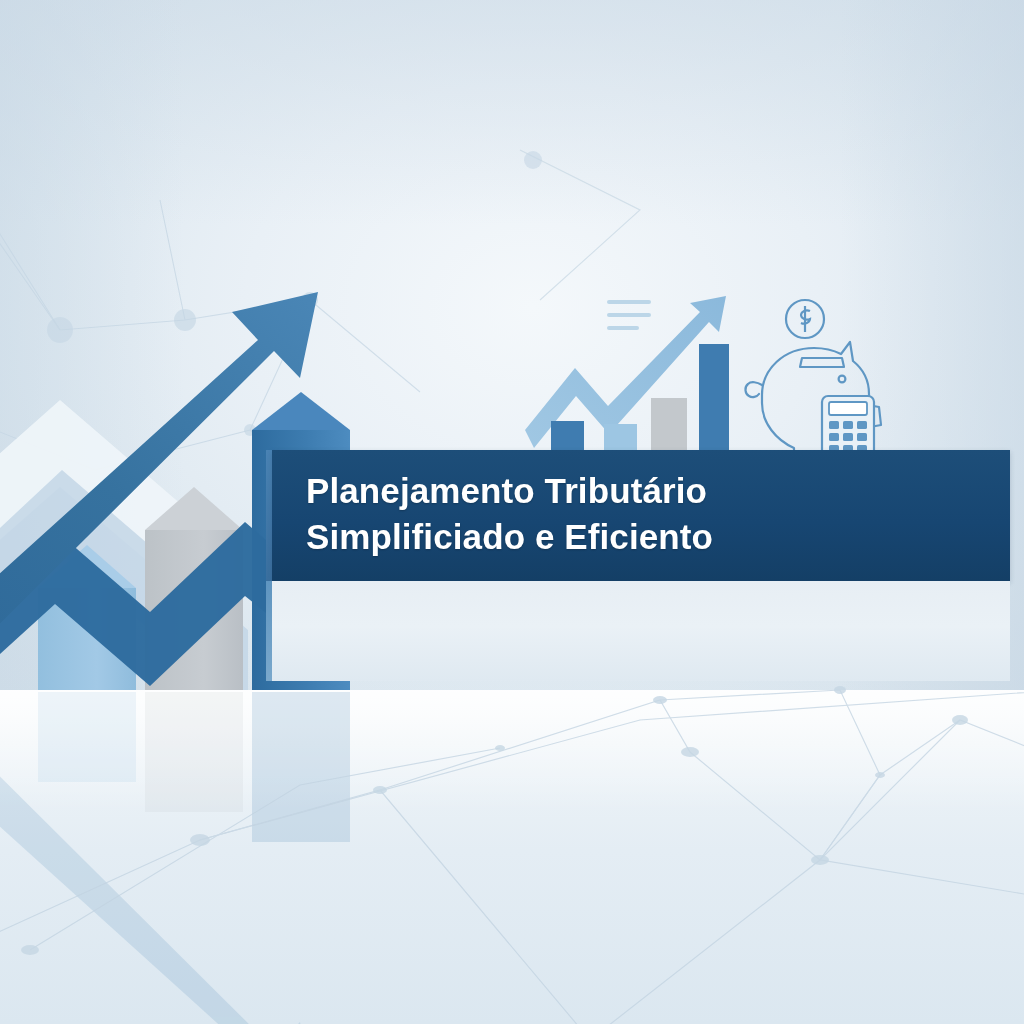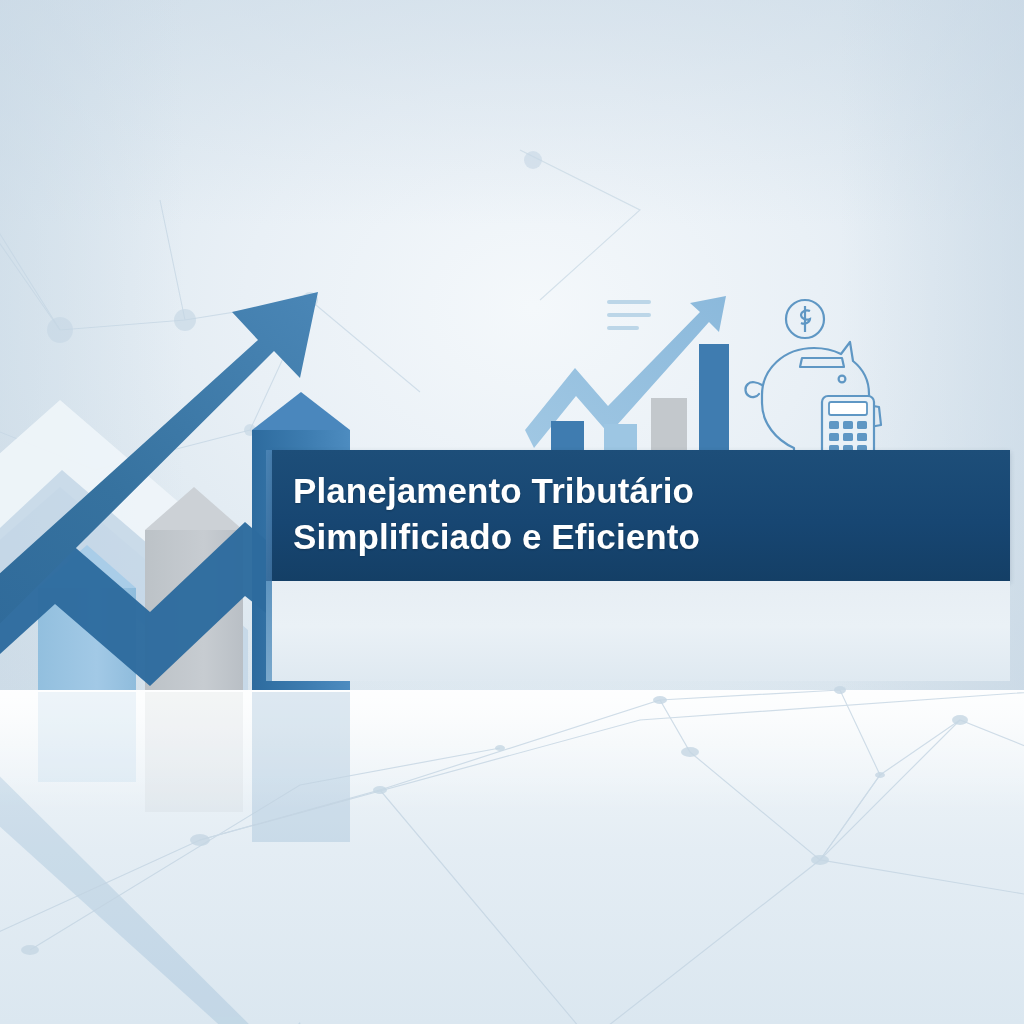--- a/index.html
+++ b/index.html
@@ -38,21 +38,21 @@
   .banner{
     position:absolute;left:272px;top:450px;width:738px;height:131px;
     background:linear-gradient(180deg,#1d4e79 0%, #174672 55%, #143f66 100%);
     box-shadow:0 2px 5px rgba(30,60,90,.22);
   }
   .banner-edge{
     position:absolute;left:266px;top:450px;width:6px;height:131px;
     background:linear-gradient(180deg,#4a83b4,#3a6f9f);
   }
   .banner h1{
-    margin:0;position:absolute;left:21px;top:18px;
+    margin:0;position:absolute;left:34px;top:18px;
     color:#ffffff;font-size:35px;line-height:46px;font-weight:bold;
     letter-spacing:.1px;
     text-shadow:0 1px 2px rgba(0,0,0,.22);
     white-space:pre-line;
   }
   .subbar{
     position:absolute;left:272px;top:581px;width:738px;height:100px;
     background:linear-gradient(180deg,#e7eef4 0%, #eaf1f6 45%, #dfe9f1 100%);
   }
   .subbar-edge{

